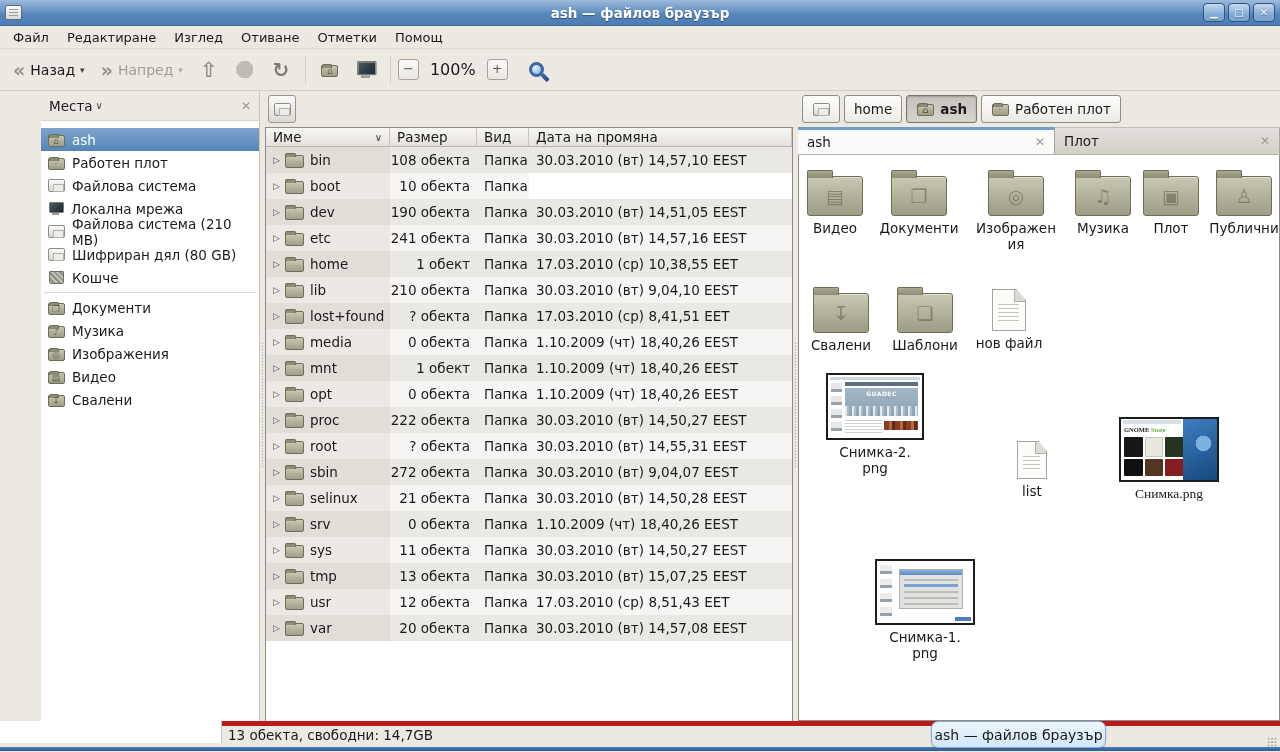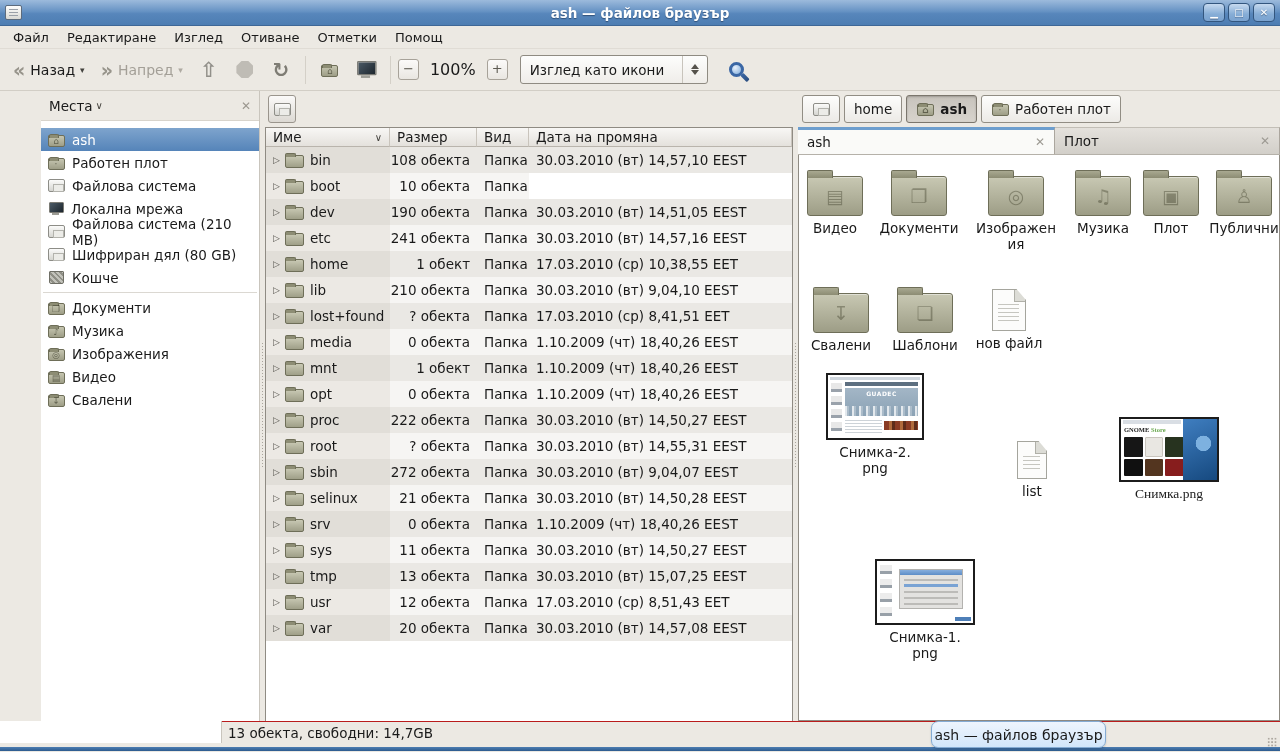--- a/index.html
+++ b/index.html
@@ -142,21 +142,21 @@
   .s1-side { position:absolute; left:3px; top:4px; width:12px; bottom:4px; background:repeating-linear-gradient(#ececec 0 6px,#98a0a8 6px 9px,#fff 9px 14px); }
   .s1-dialog { position:absolute; left:22px; top:8px; right:10px; height:40px; background:#e3e2e0; border:1px solid #b3b2af; }
   .s1-dhead { position:absolute; left:0; right:0; top:0; height:5px; background:linear-gradient(#86aedd,#5d8dc7); }
   .s1-lines { position:absolute; left:4px; right:4px; top:9px; bottom:3px; background:repeating-linear-gradient(#bcbbb8 0 2px, transparent 2px 6px); }
   .s1-sel { position:absolute; left:4px; right:4px; top:14px; height:3px; background:#7aa3d4; }
   .s1-foot { position:absolute; right:2px; bottom:2px; width:16px; height:4px; background:#4e7fb8; }
 
   
   .status-row { height:22px; display:flex; }
   .status-left { width:222px; background:#fff; border-right:1px solid #c9c5bd; }
-  .status-bar { flex:1; background:#ece9e3; border-top:1px solid #b91c1c; display:flex; align-items:center; padding:0 6px; font-size:13.5px; }
+  .status-bar { flex:1; background:#ece9e3; border-top:5px solid #b91c1c; display:flex; align-items:center; padding:0 6px; font-size:13.5px; }
   .bottom-strip { height:4px; background:#ece9e3; }
   .panel-line { height:4px; background:linear-gradient(#4d7db2,#2d5b8e); }
   .task-btn { position:absolute; left:931px; top:721px; width:175px; height:27px; background:linear-gradient(#eef5fd,#d2e6fa); border:1px solid #84abd3; border-radius:7px; display:flex; align-items:center; justify-content:center; font-size:14px; box-shadow:0 1px 2px rgba(0,0,0,.18); }
   .grip { position:absolute; right:3px; top:737px; width:10px; height:10px; background:radial-gradient(circle, #ada8a0 1px, transparent 1.2px); background-size:3.4px 3.4px; }
 </style>
 </head>
 <body>
 
 <div class="titlebar">
   <span class="win-icon"></span>
@@ -204,29 +204,20 @@
         <span class="mg">⌂</span>
       </span>
   </div>
   <div class="tool-ico">
     <span class="mi mi-network" style="transform:scale(1.3)"></span>
   </div>
   <div class="tsep"></div>
   <div class="zoombtn">−</div>
   <div class="zoomlabel">100%</div>
   <div class="zoombtn">+</div>
-  <div class="viewsel">
-    <span>Изглед като икони</span>
-    <span class="vs-spacer"></span>
-    <span class="vs-div"></span>
-    <span class="vs-arrows">
-        <i class="up"></i>
-        <i class="dn"></i>
-      </span>
-  </div>
   <div class="searchbtn">
     <span class="lens"></span>
     <span class="lens-handle"></span>
   </div>
 </div>
 
 <div class="main-area">
   <div class="sidebar">
     <div class="side-header">
       <span>Места</span>

